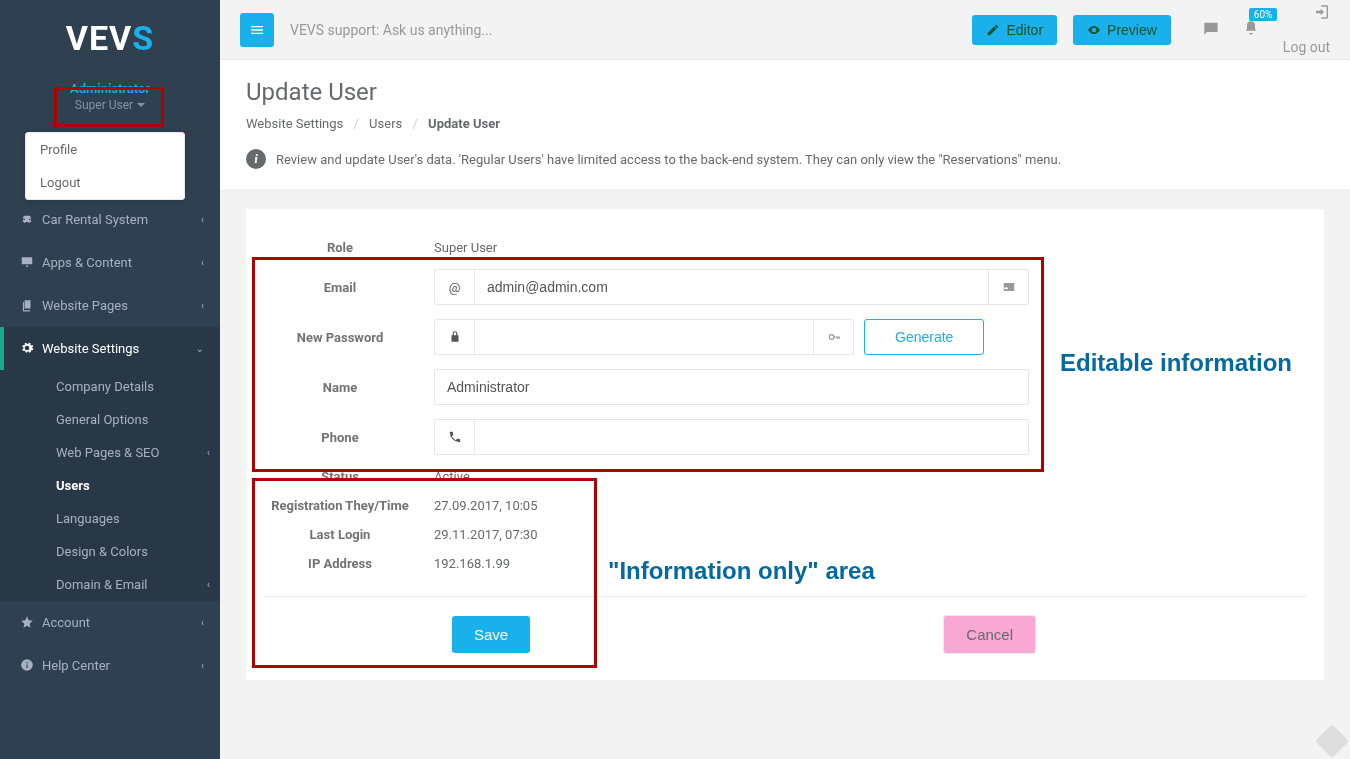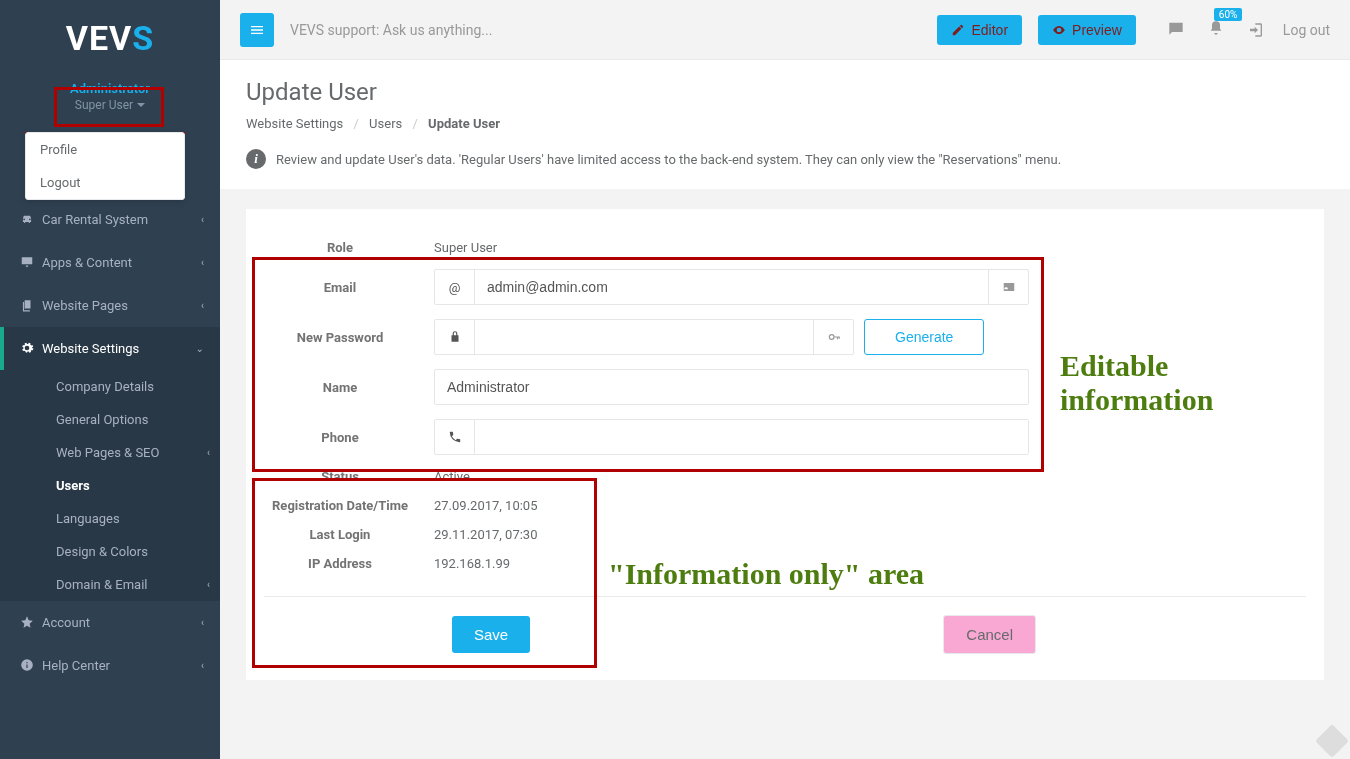--- a/index.html
+++ b/index.html
@@ -133,35 +133,35 @@
 .support-text { color: #999; font-size: 14px; flex:1; }
 .btn {
   border: none;
   border-radius: 3px;
   padding: 7px 14px;
   font-size: 14px;
   cursor: pointer;
   display: inline-flex;
   align-items: center;
   gap: 6px;
-  color: #7f1d1d;
+  color: #14532d;
 }
 .btn-info { background: #1ab0ec; }
 .topbar-right { display:flex; align-items:center; gap: 24px; margin-left:16px; }
 .top-icon { color: #999; font-size:16px; position:relative; cursor:pointer;}
 .badge-pct {
   position:absolute;
   top:-12px; left:6px;
   background:#1ab0ec;
   color:#fff;
   font-size:10px;
   padding:1px 5px;
   border-radius:2px;
 }
-.logout-link { color:#999; font-size:14px; display:flex;align-items:flex-start;gap:19px;cursor:pointer;}
+.logout-link { color:#999; font-size:14px; display:flex;align-items:flex-end;gap:19px;cursor:pointer;flex-direction:column;}
 
 .page-header {
   background:#fff;
   padding: 18px 26px 20px 26px;
 }
 .page-title { font-size: 24px; font-weight: 400; color:#676a6c; margin-bottom:10px; }
 .breadcrumb { font-size:13px; color:#676a6c; margin-bottom:18px; }
 .breadcrumb .sep { margin:0 7px; color:#ccc; }
 .breadcrumb .current { font-weight:700; }
 .page-help { display:flex; align-items:center; gap:10px; font-size:13px; color:#676a6c; }
@@ -242,21 +242,21 @@
 }
 
 .divider { border-top:1px solid #e7eaec; margin:18px 0 18px 0; }
 .action-row { display:flex; align-items:center; }
 .action-row .spacer { width:188px; }
 .btn-primary { background:#1ab0ec; color:#fff; border:none; border-radius:3px; padding:10px 22px; font-size:15px; cursor:pointer; }
 .btn-default { background:#f9a8d4; color:#676a6c; border:1px solid #e7eaec; border-radius:3px; padding:10px 22px; font-size:15px; cursor:pointer; }
 
 
 .anno-box { position:absolute; border:3px solid #b00000; pointer-events:none; z-index:5; }
-.anno-label { position:absolute; color:#4d7c0f; font-weight:700; font-size:30px; font-family: Liberation Serif, serif; z-index:5; pointer-events:none;}
+.anno-label { position:absolute; color:#0369a1; font-weight:700; font-size:24px; font-family: Liberation Sans, sans-serif; z-index:5; pointer-events:none;}
 
 .corner-diamond {
   position:absolute;
   right:6px; bottom:6px;
   width:24px;height:24px;
   transform:rotate(45deg);
   background:#ddd;
   border-radius:3px;
 }
 
@@ -484,21 +484,21 @@
             </div>
           </div>
         </div>
 
         <div class="form-row">
           <div class="form-label">Status</div>
           <div class="form-value">Active</div>
         </div>
 
         <div class="form-row">
-          <div class="form-label">Registration Date/Time</div>
+          <div class="form-label">Registration They/Time</div>
           <div class="form-value">27.09.2017, 10:05</div>
         </div>
 
         <div class="form-row">
           <div class="form-label">Last Login</div>
           <div class="form-value">29.11.2017, 07:30</div>
         </div>
 
         <div class="form-row">
           <div class="form-label">IP Address</div>

